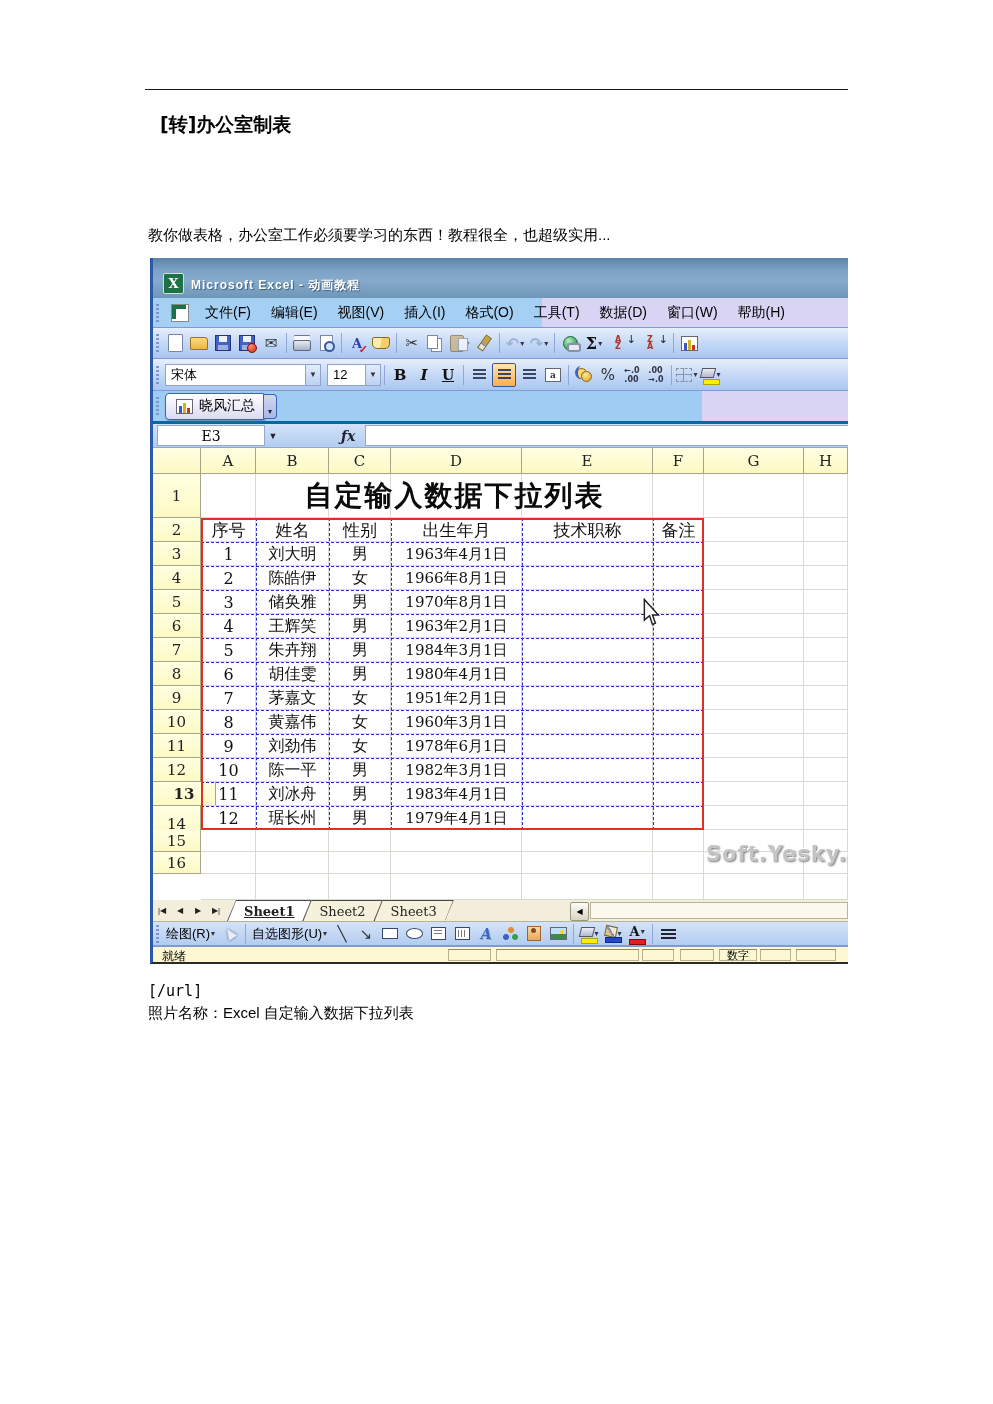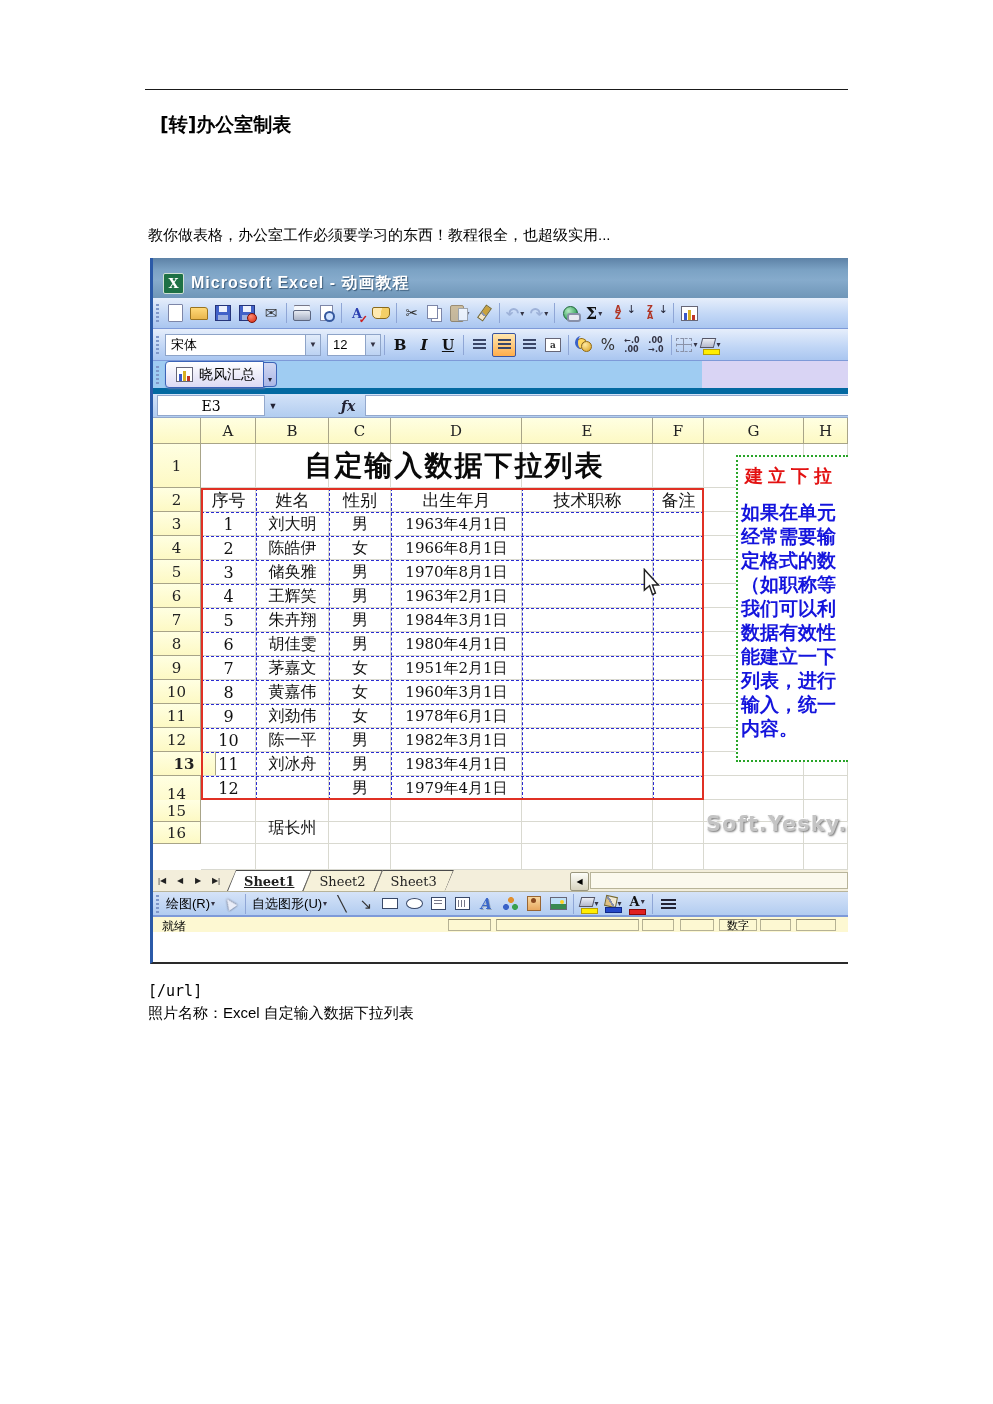--- a/index.html
+++ b/index.html
@@ -15,21 +15,21 @@
 
   
   #excel{left:150px;top:258px;width:695px;height:704px;overflow:hidden;
          border-left:3px solid #2b5aa8;border-bottom:2px solid #2a2a2a;box-sizing:content-box;background:#fff;}
   .row{position:relative;width:100%;box-sizing:border-box;}
 
   #titlebar{height:40px;background:linear-gradient(#5d82a6 0,#7ba2c4 30%,#86abcc 55%,#6f96b8 100%);
             display:flex;align-items:flex-end;padding:0 0 4px 10px;}
   #xl-logo{width:19px;height:19px;background:#1e7145;border:1px solid #cfe0d4;border-radius:2px;
            color:#fff;font:bold 13px/19px "DejaVu Serif",serif;text-align:center;margin-right:7px;}
-  #window-title{color:#fff;font-weight:bold;font-size:16px;letter-spacing:1px;text-shadow:1px 1px 1px #3a5a78;}
+  #window-title{color:#fff;font-weight:bold;font-size:12px;letter-spacing:1px;text-shadow:1px 1px 1px #3a5a78;}
 
   #menubar{height:30px;background:#a5d0f3;display:flex;align-items:center;border-bottom:1px solid #7e9ad8;}
   #menubar .lav{position:absolute;left:56%;right:0;top:0;bottom:0;background:#d9d4f4;}
   .menu-item{position:relative;padding:0 10px;font-size:14px;z-index:1;}
   #menu-app-icon{position:relative;width:16px;height:16px;margin:0 6px 0 8px;background:#fff;border:1px solid #888;z-index:1;
      background-image:linear-gradient(#1e7145 0 0),linear-gradient(#1e7145 0 0);background-size:14px 4px,4px 14px;background-position:0 0,0 0;background-repeat:no-repeat;}
 
   .toolbar{display:flex;align-items:center;background:linear-gradient(#e6eefb,#c2d7f6 55%,#aac6f0);border-bottom:1px solid #7e9ad8;}
   #std-toolbar{height:31px;}
   #fmt-toolbar{height:32px;}
@@ -93,21 +93,21 @@
      border-left:3px solid #3a62c8;border-radius:50%;}
   .k-decimals{font:bold 8px/9px "DejaVu Sans",sans-serif;color:#334;}
   .k-borders::before{content:"";width:14px;height:12px;border:1px dashed #8a92a8;
      background:linear-gradient(transparent 5px,#8a92a8 5px 6px,transparent 6px),
                 linear-gradient(90deg,transparent 6px,#8a92a8 6px 7px,transparent 7px);}
   .k-fill::before{content:"";width:12px;height:8px;background:linear-gradient(#eceef4,#b4b8cc);
      border:1px solid #556;transform:skewX(-14deg);margin-bottom:4px;}
   .k-fill::after{content:"";position:absolute;left:3px;bottom:1px;width:15px;height:4px;background:#ffee00;border:1px solid #b8a000;}
 
   
-  #custom-row{height:33px;background:#9fccf2;display:flex;align-items:center;border-bottom:6px solid #0369a1;}
+  #custom-row{height:33px;background:#9fccf2;display:flex;align-items:center;border-bottom:3px solid #0369a1;}
   #custom-row .lav{position:absolute;left:79%;right:0;top:0;bottom:0;background:#d9d4f4;}
   #custom-btn{position:relative;display:flex;align-items:center;height:25px;padding:0 8px;margin-left:2px;z-index:1;
      border:1px solid #3c64b8;border-radius:4px 0 0 4px;background:linear-gradient(#ffffff,#dcdaf4);box-shadow:1px 1px 2px #5a78b0;}
   #custom-btn-label{font-size:14px;margin-left:5px;}
   #custom-opt{position:relative;width:13px;height:25px;z-index:1;border:1px solid #3c64b8;border-left:none;border-radius:0 4px 4px 0;
      background:linear-gradient(#d2d8f2,#aab6e6);display:flex;align-items:flex-end;justify-content:center;
      font-size:8px;color:#223;padding-bottom:2px;box-sizing:border-box;}
 
   
   #formula-row{height:24px;background:linear-gradient(#d3e2f8,#b2cdf0);display:flex;align-items:center;border-bottom:1px solid #93a8cc;}
@@ -197,20 +197,35 @@
 <div class="abs" id="footer-url">[/url]</div>
 <div class="abs" id="footer-caption">照片名称：Excel 自定输入数据下拉列表</div>
 
 <div class="abs" id="excel">
 
   <div class="row" id="titlebar">
     <span id="xl-logo">X</span>
     <span id="window-title">Microsoft Excel - 动画教程</span>
   </div>
 
+  <div class="row" id="menubar">
+    <span class="lav"></span>
+    <span class="grip"></span>
+    <span id="menu-app-icon"></span>
+
+  <span class="menu-item">文件(F)</span>
+      <span class="menu-item">编辑(E)</span>
+      <span class="menu-item">视图(V)</span>
+      <span class="menu-item">插入(I)</span>
+      <span class="menu-item">格式(O)</span>
+      <span class="menu-item">工具(T)</span>
+      <span class="menu-item">数据(D)</span>
+      <span class="menu-item">窗口(W)</span>
+      <span class="menu-item">帮助(H)</span>
+    </div>
 
   <div class="row toolbar" id="std-toolbar">
     <span class="grip"></span>
 
   <span class="tbi k-page"></span>
       <span class="tbi k-folder"></span>
       <span class="tbi k-floppy"></span>
       <span class="tbi k-floppyred"></span>
       <span class="tbi k-glyph">✉</span>
       <span class="sep"></span>
@@ -401,38 +416,23 @@
       <div class="cellv" style="font-size: 15px; position: absolute; left: 238px; top: 286px; width: 131px; height: 24px;">1978年6月1日</div>
       <div class="cellv" style="position: absolute; left: 48px; top: 310px; width: 55px; height: 24px;">10</div>
       <div class="cellv" style="position: absolute; left: 103px; top: 310px; width: 73px; height: 24px;">陈一平</div>
       <div class="cellv" style="position: absolute; left: 176px; top: 310px; width: 62px; height: 24px;">男</div>
       <div class="cellv" style="font-size: 15px; position: absolute; left: 238px; top: 310px; width: 131px; height: 24px;">1982年3月1日</div>
       <div class="cellv" style="position: absolute; left: 48px; top: 334px; width: 55px; height: 24px;">11</div>
       <div class="cellv" style="position: absolute; left: 103px; top: 334px; width: 73px; height: 24px;">刘冰舟</div>
       <div class="cellv" style="position: absolute; left: 176px; top: 334px; width: 62px; height: 24px;">男</div>
       <div class="cellv" style="font-size: 15px; position: absolute; left: 238px; top: 334px; width: 131px; height: 24px;">1983年4月1日</div>
       <div class="cellv" style="position: absolute; left: 48px; top: 358px; width: 55px; height: 24px;">12</div>
-      <div class="cellv" style="position: absolute; left: 103px; top: 358px; width: 73px; height: 24px; margin-top: 40px;">琚长州</div>
+      <div class="cellv" style="position: absolute; left: 103px; top: 358px; width: 73px; height: 24px;">琚长州</div>
       <div class="cellv" style="position: absolute; left: 176px; top: 358px; width: 62px; height: 24px;">男</div>
       <div class="cellv" style="font-size: 15px; position: absolute; left: 238px; top: 358px; width: 131px; height: 24px;">1979年4月1日</div>
-      <div id="note-panel" style="position: absolute; left: 583px; top: 37px; width: 112px; height: 307px;">
-        <div id="note-title">建立下拉</div>
-        <div id="note-lines">
-          <div class="note-line">如果在单元</div>
-          <div class="note-line">经常需要输</div>
-          <div class="note-line">定格式的数</div>
-          <div class="note-line">（如职称等</div>
-          <div class="note-line">我们可以利</div>
-          <div class="note-line">数据有效性</div>
-          <div class="note-line">能建立一下</div>
-          <div class="note-line">列表，进行</div>
-          <div class="note-line">输入，统一</div>
-          <div class="note-line">内容。</div>
-        </div>
-      </div>
       <div id="watermark" style="position: absolute; left: 553px; top: 394px; width: 150px; height: 26px;">Soft.Yesky.c</div>
       <div id="cursor" style="position: absolute; left: 489px; top: 150px; width: 18px; height: 28px;"><svg width="18" height="28" viewBox="0 0 12 19">
           <path d="M1.5 1 L1.5 15 L5 12 L7 18 L9 17 L7 11.5 L11 11.5 Z" fill="#ffffff" stroke="#222222" stroke-width="1"></path>
         </svg></div>
     </div>
 
   <div class="row" id="tabbar">
 
     <span class="navbtn">|◀</span>
       <span class="navbtn">◀</span>

